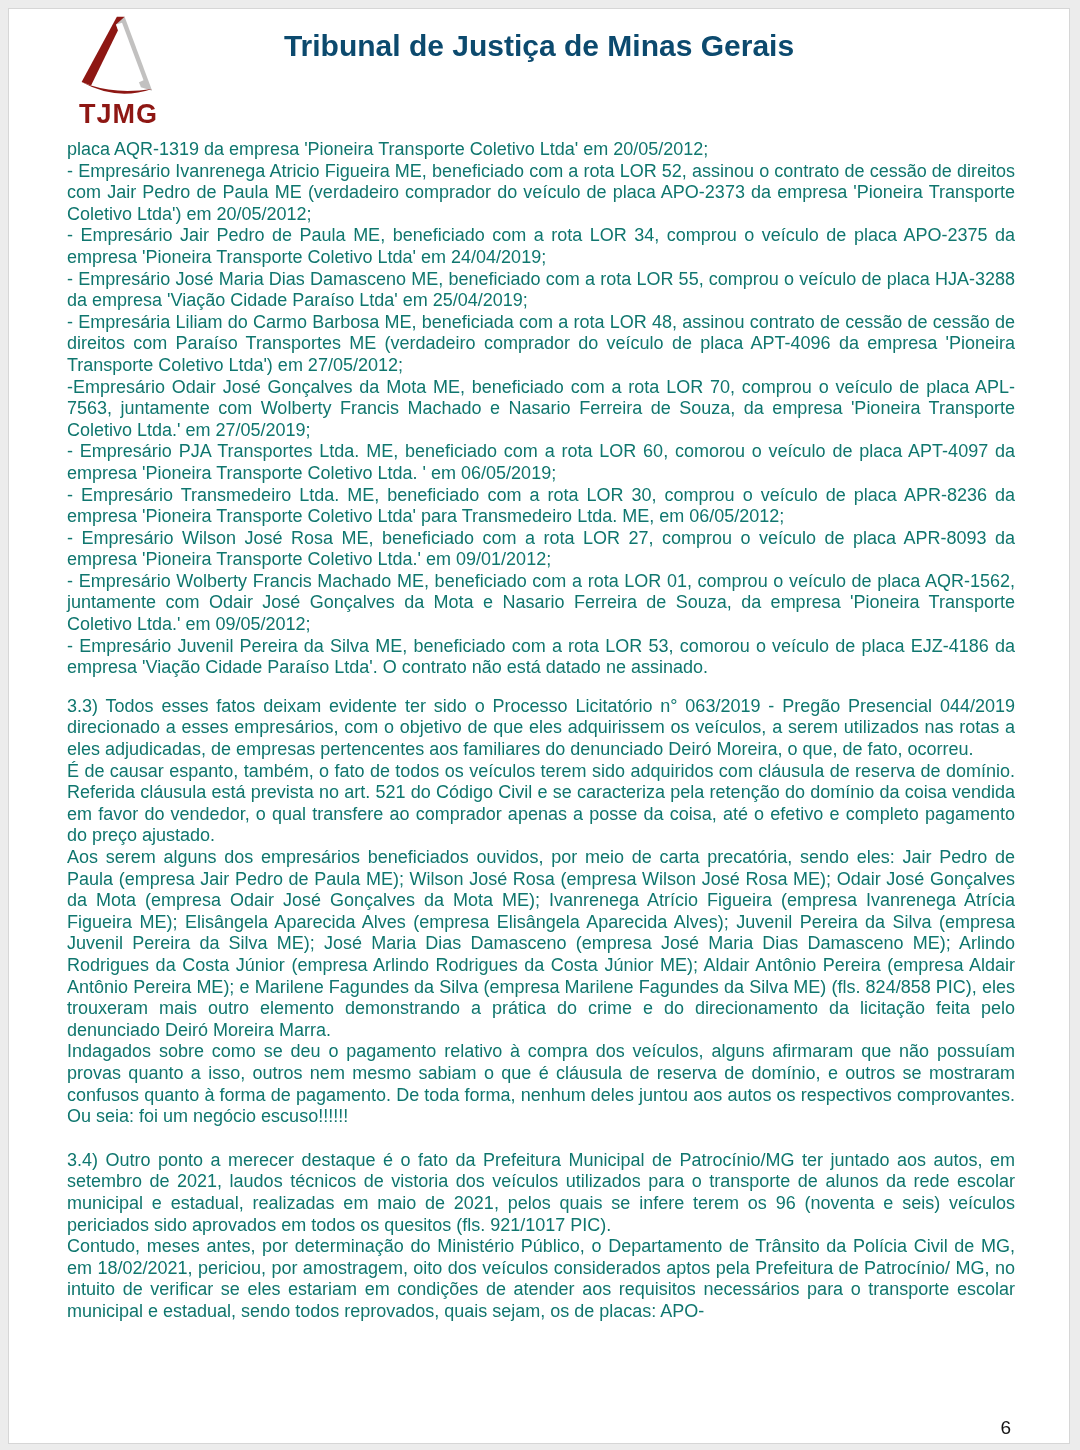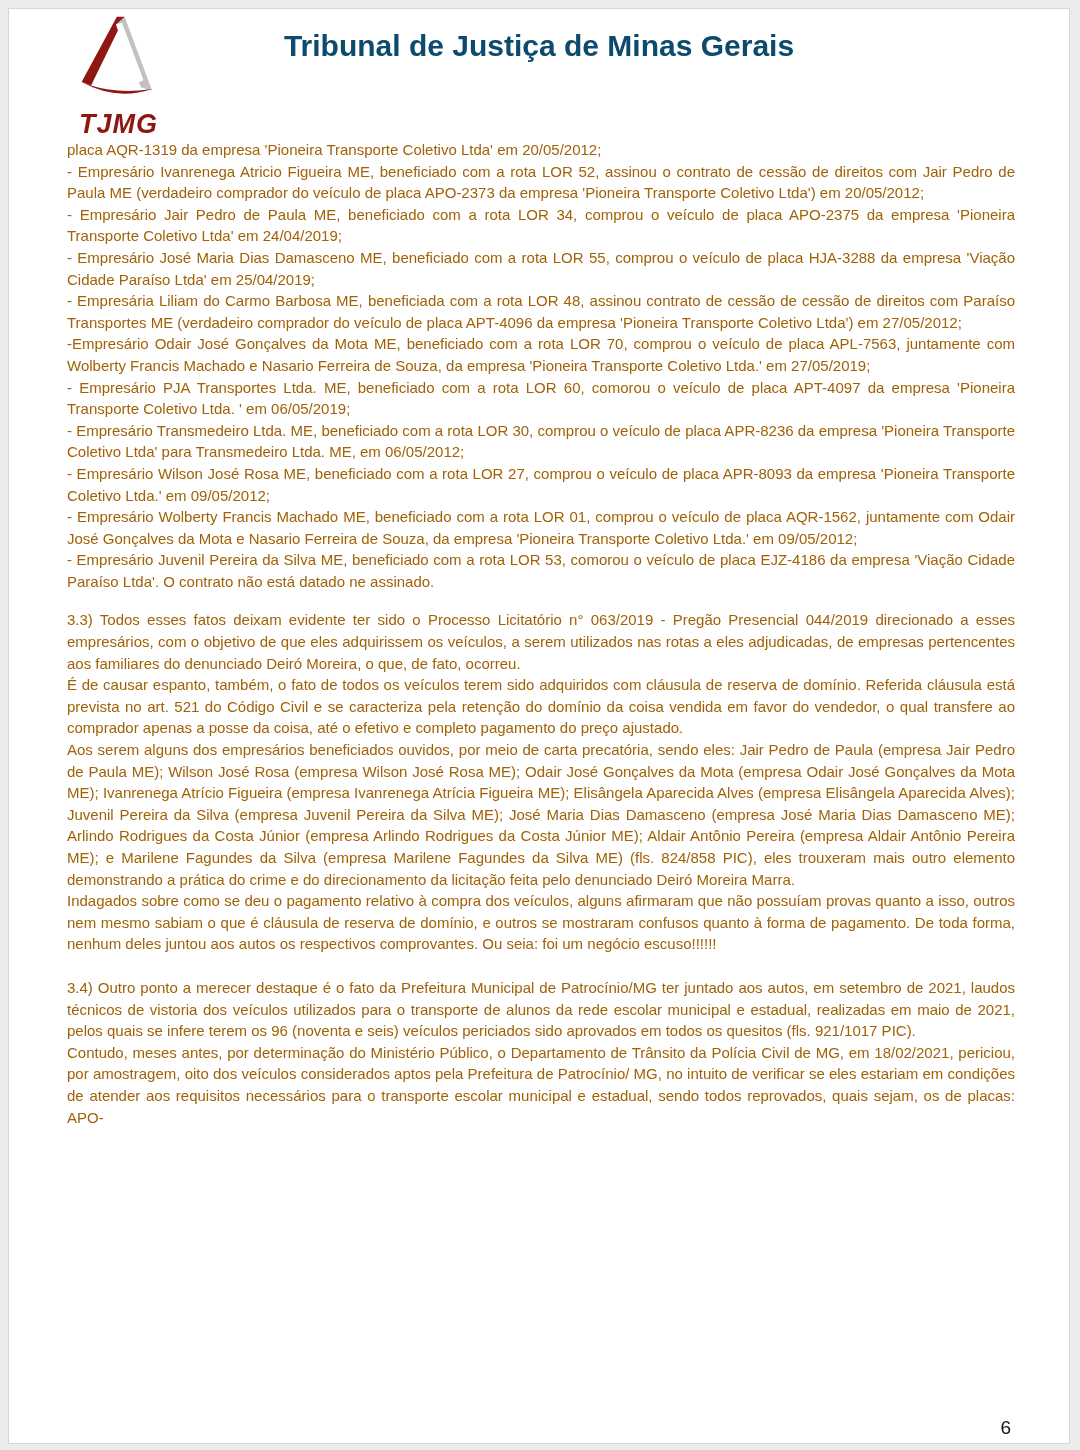--- a/index.html
+++ b/index.html
@@ -27,44 +27,43 @@
     width: 90px;
     text-align: center;
   }
   .logo svg { display: block; margin: 0 auto; }
   .logo-text {
     font-weight: 700;
     font-size: 27px;
     letter-spacing: 1px;
     color: #8e1713;
     line-height: 1;
-    margin-top: 10px;
+    margin-top: 0;
     text-align: left;
     padding-left: 8px;
-    font-style: italic;
   }
   .doc-title {
     position: absolute;
     left: 0;
     right: 0;
     top: 20px;
     text-align: center;
     font-weight: 700;
     font-size: 30px;
     color: #0c4a6e;
   }
   
   .content {
     position: absolute;
     top: 130px;
     left: 58px;
     width: 948px;
-    font-size: 15px;
+    font-size: 18px;
     line-height: 21.6px;
-    color: #a16207;
+    color: #0f766e;
     text-align: justify;
   }
   .content p { margin: 0; padding: 0; }
   .section-gap-1 { height: 17px; }
   .section-gap-2 { height: 22px; }
   
   .page-number {
     position: absolute;
     right: 58px;
     top: 1408px;
@@ -93,21 +92,21 @@
 
   <div class="content">
     <p>placa AQR-1319 da empresa 'Pioneira Transporte Coletivo Ltda' em 20/05/2012;</p>
     <p>- Empresário Ivanrenega Atricio Figueira ME, beneficiado com a rota LOR 52, assinou o contrato de cessão de direitos com Jair Pedro de Paula ME (verdadeiro comprador do veículo de placa APO-2373 da empresa 'Pioneira Transporte Coletivo Ltda') em 20/05/2012;</p>
     <p>- Empresário Jair Pedro de Paula ME, beneficiado com a rota LOR 34, comprou o veículo de placa APO-2375 da empresa 'Pioneira Transporte Coletivo Ltda' em 24/04/2019;</p>
     <p>- Empresário José Maria Dias Damasceno ME, beneficiado com a rota LOR 55, comprou o veículo de placa HJA-3288 da empresa 'Viação Cidade Paraíso Ltda' em 25/04/2019;</p>
     <p>- Empresária Liliam do Carmo Barbosa ME, beneficiada com a rota LOR 48, assinou contrato de cessão de cessão de direitos com Paraíso Transportes ME (verdadeiro comprador do veículo de placa APT-4096 da empresa 'Pioneira Transporte Coletivo Ltda') em 27/05/2012;</p>
     <p>-Empresário Odair José Gonçalves da Mota ME, beneficiado com a rota LOR 70, comprou o veículo de placa APL-7563, juntamente com Wolberty Francis Machado e Nasario Ferreira de Souza, da empresa 'Pioneira Transporte Coletivo Ltda.' em 27/05/2019;</p>
     <p>- Empresário PJA Transportes Ltda. ME, beneficiado com a rota LOR 60, comorou o veículo de placa APT-4097 da empresa 'Pioneira Transporte Coletivo Ltda. ' em 06/05/2019;</p>
     <p>- Empresário Transmedeiro Ltda. ME, beneficiado com a rota LOR 30, comprou o veículo de placa APR-8236 da empresa 'Pioneira Transporte Coletivo Ltda' para Transmedeiro Ltda. ME, em 06/05/2012;</p>
-    <p>- Empresário Wilson José Rosa ME, beneficiado com a rota LOR 27, comprou o veículo de placa APR-8093 da empresa 'Pioneira Transporte Coletivo Ltda.' em 09/05/2012;</p>
+    <p>- Empresário Wilson José Rosa ME, beneficiado com a rota LOR 27, comprou o veículo de placa APR-8093 da empresa 'Pioneira Transporte Coletivo Ltda.' em 09/01/2012;</p>
     <p>- Empresário Wolberty Francis Machado ME, beneficiado com a rota LOR 01, comprou o veículo de placa AQR-1562, juntamente com Odair José Gonçalves da Mota e Nasario Ferreira de Souza, da empresa 'Pioneira Transporte Coletivo Ltda.' em 09/05/2012;</p>
     <p>- Empresário Juvenil Pereira da Silva ME, beneficiado com a rota LOR 53, comorou o veículo de placa EJZ-4186 da empresa 'Viação Cidade Paraíso Ltda'. O contrato não está datado ne assinado.</p>
 
     <div class="section-gap-1"></div>
 
     <p>3.3) Todos esses fatos deixam evidente ter sido o Processo Licitatório n° 063/2019 - Pregão Presencial 044/2019 direcionado a esses empresários, com o objetivo de que eles adquirissem os veículos, a serem utilizados nas rotas a eles adjudicadas, de empresas pertencentes aos familiares do denunciado Deiró Moreira, o que, de fato, ocorreu.</p>
     <p>É de causar espanto, também, o fato de todos os veículos terem sido adquiridos com cláusula de reserva de domínio. Referida cláusula está prevista no art. 521 do Código Civil e se caracteriza pela retenção do domínio da coisa vendida em favor do vendedor, o qual transfere ao comprador apenas a posse da coisa, até o efetivo e completo pagamento do preço ajustado.</p>
     <p>Aos serem alguns dos empresários beneficiados ouvidos, por meio de carta precatória, sendo eles: Jair Pedro de Paula (empresa Jair Pedro de Paula ME); Wilson José Rosa (empresa Wilson José Rosa ME); Odair José Gonçalves da Mota (empresa Odair José Gonçalves da Mota ME); Ivanrenega Atrício Figueira (empresa Ivanrenega Atrícia Figueira ME); Elisângela Aparecida Alves (empresa Elisângela Aparecida Alves); Juvenil Pereira da Silva (empresa Juvenil Pereira da Silva ME); José Maria Dias Damasceno (empresa José Maria Dias Damasceno ME); Arlindo Rodrigues da Costa Júnior (empresa Arlindo Rodrigues da Costa Júnior ME); Aldair Antônio Pereira (empresa Aldair Antônio Pereira ME); e Marilene Fagundes da Silva (empresa Marilene Fagundes da Silva ME) (fls. 824/858 PIC), eles trouxeram mais outro elemento demonstrando a prática do crime e do direcionamento da licitação feita pelo denunciado Deiró Moreira Marra.</p>
     <p>Indagados sobre como se deu o pagamento relativo à compra dos veículos, alguns afirmaram que não possuíam provas quanto a isso, outros nem mesmo sabiam o que é cláusula de reserva de domínio, e outros se mostraram confusos quanto à forma de pagamento. De toda forma, nenhum deles juntou aos autos os respectivos comprovantes. Ou seia: foi um negócio escuso!!!!!!</p>
 

